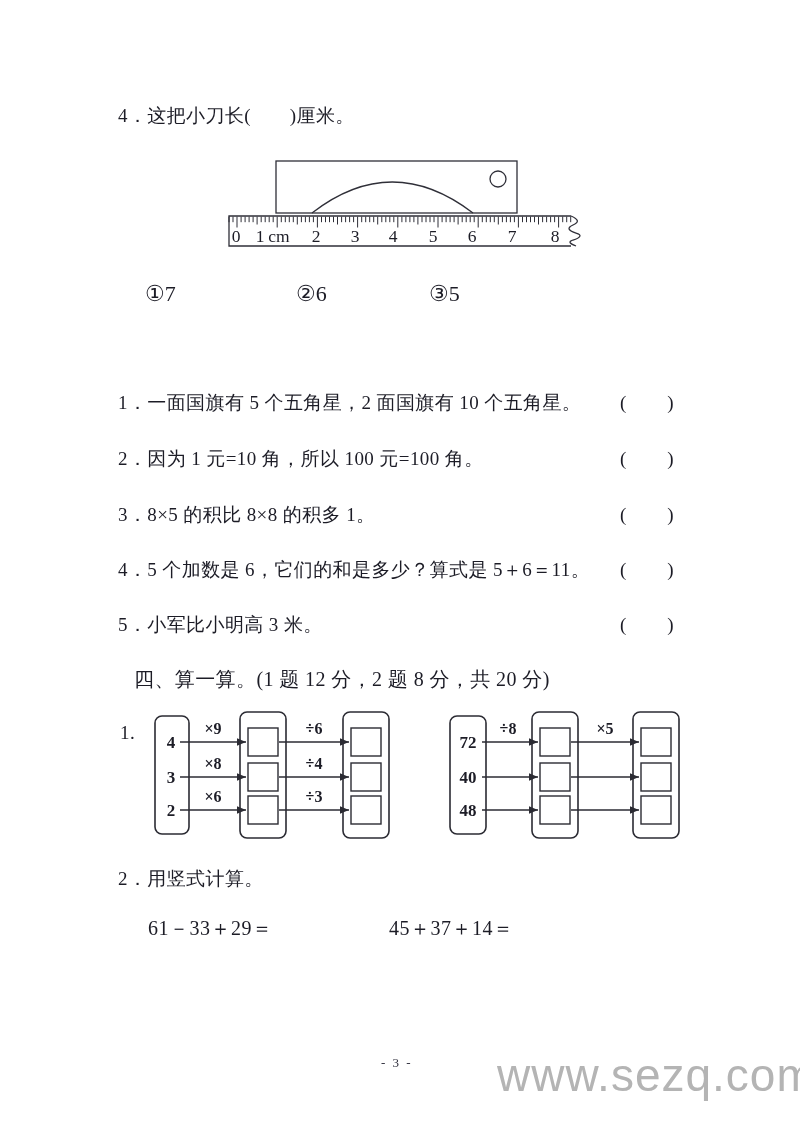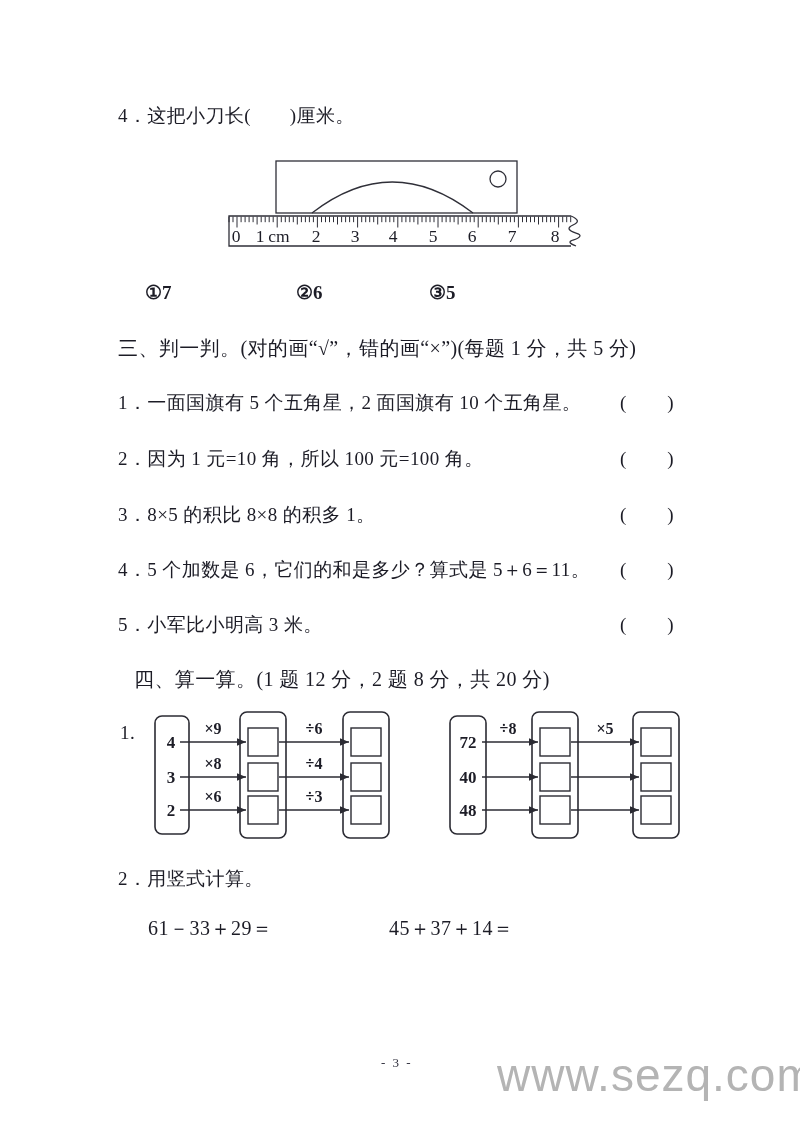--- a/index.html
+++ b/index.html
@@ -5,21 +5,21 @@
   html,body{margin:0;padding:0;}
   body{
     width:800px;height:1132px;background:#ffffff;
     font-family:"Liberation Serif","DejaVu Serif",serif;
     color:#1c1c26;position:relative;overflow:hidden;
   }
   .page{position:absolute;inset:0;width:800px;height:952px;background:#fff;}
   .abs{position:absolute;white-space:nowrap;}
   .txt{font-size:19px;letter-spacing:0.4px;}
   .heading{font-size:20px;letter-spacing:0.4px;}
-  .opt{font-size:19px;font-weight:bold;}
+  .opt{font-size:22px;}
   .answer-paren{font-size:19px;letter-spacing:1px;}
   .eq{font-size:20px;letter-spacing:0.5px;}
   svg{position:absolute;overflow:visible;}
   .figline{stroke:#2f2f38;stroke-width:1.3;fill:none;}
   .rulertext{font-family:"Liberation Serif","DejaVu Serif",serif;font-size:17.5px;fill:#1c1c26;}
   .rbox{fill:none;stroke:#2b2b33;stroke-width:1.6;}
   .sq{fill:none;stroke:#2b2b33;stroke-width:1.4;}
   .arrow{stroke:#2b2b33;stroke-width:1.3;fill:none;}
   .dnum{font-family:"Liberation Serif","DejaVu Serif",serif;font-size:17px;font-weight:bold;fill:#1c1c26;text-anchor:middle;}
   .dop{font-family:"Liberation Serif","DejaVu Serif",serif;font-size:16px;font-weight:bold;fill:#1c1c26;text-anchor:middle;}
@@ -139,21 +139,20 @@
     <text class="rulertext" x="213" y="94" text-anchor="middle">5</text>
     <text class="rulertext" x="252" y="94" text-anchor="middle">6</text>
     <text class="rulertext" x="292" y="94" text-anchor="middle">7</text>
     <text class="rulertext" x="335" y="94" text-anchor="middle">8</text>
   </svg>
 
   <div class="abs opt" style="left:145px;top:281px;">①7</div>
   <div class="abs opt" style="left:296px;top:281px;">②6</div>
   <div class="abs opt" style="left:429px;top:281px;">③5</div>
 
-  <div class="abs heading" style="left:118px;top:335px;">三、判一判。(对的画“√”，错的画“×”)(每题 1 分，共 5 分)</div>
 
   <div class="abs txt" style="left:118px;top:390px;">1．一面国旗有 5 个五角星，2 面国旗有 10 个五角星。</div>
   <div class="abs answer-paren" style="left:620px;top:390px;">(　　)</div>
 
   <div class="abs txt" style="left:118px;top:446px;">2．因为 1 元=10 角，所以 100 元=100 角。</div>
   <div class="abs answer-paren" style="left:620px;top:446px;">(　　)</div>
 
   <div class="abs txt" style="left:118px;top:502px;">3．8×5 的积比 8×8 的积多 1。</div>
   <div class="abs answer-paren" style="left:620px;top:502px;">(　　)</div>
 

